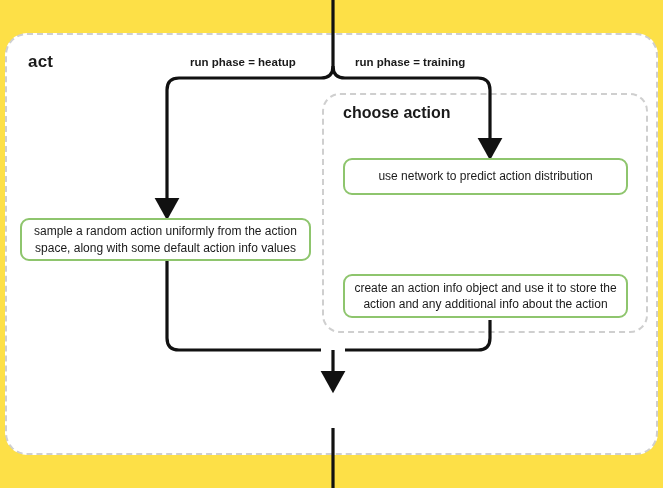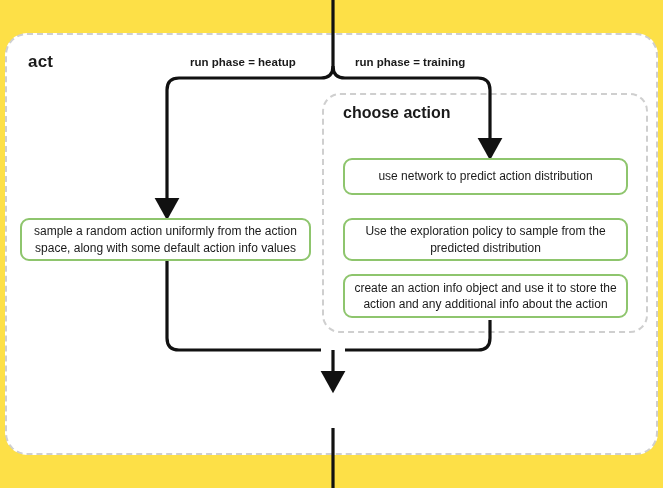--- a/index.html
+++ b/index.html
@@ -135,18 +135,17 @@
   </svg>
 
   <div class="edge-label" id="label-heatup">run phase = heatup</div>
 
   <div class="edge-label" id="label-training">run phase = training</div>
 
   <div class="node" id="node-sample">sample a random action uniformly from the action space, along with some default action info values</div>
 
   <div class="node" id="node-network">use network to predict action distribution</div>
 
-  <div class="node" id="node-explore">Use the exploration policy to sample from the predicted distribution</div>
 
   <div class="node" id="node-create">create an action info object and use it to store the action and any additional info about the action</div>
 
 
 </div>
 
 </body></html>

